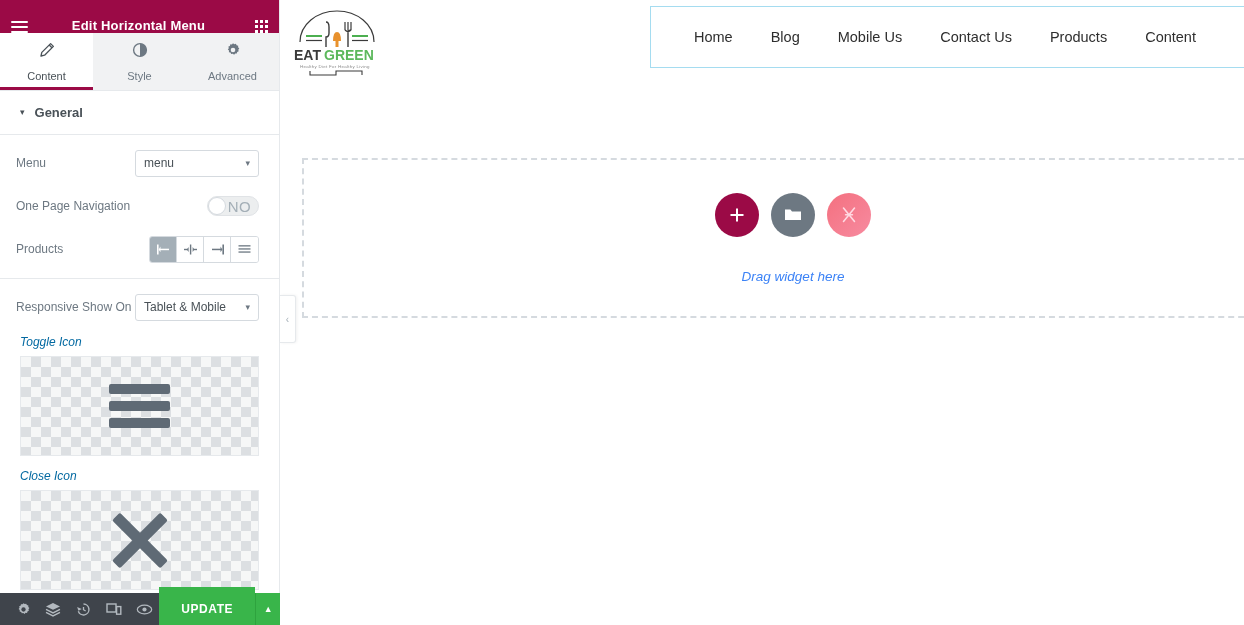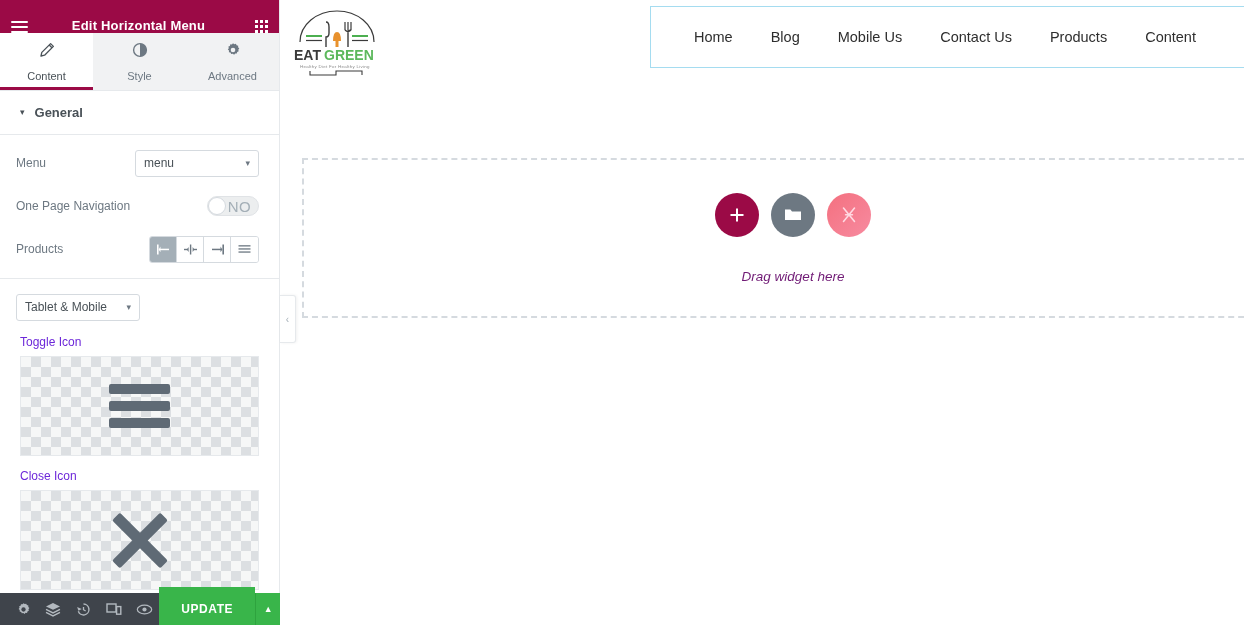--- a/index.html
+++ b/index.html
@@ -74,21 +74,21 @@
   .btn-group { display: flex; border: 1px solid #d5dadf; border-radius: 3px; overflow: hidden; }
   .btn-group .bg-btn {
     width: 27px; height: 25px; display: flex; align-items: center; justify-content: center;
     background: #fff; border-right: 1px solid #d5dadf; cursor: pointer;
   }
   .btn-group .bg-btn:last-child { border-right: none; }
   .btn-group .bg-btn.active { background: #a4afb7; }
 
   .divider { height: 1px; background: #e6e9ec; margin: 14px 0 0 0; }
 
-  .ctrl-title { font-size: 12px; color: #6d28d9; padding: 13px 20px 7px 20px; }
+  .ctrl-title { font-size: 12px; color: #0369a1; padding: 13px 20px 7px 20px; font-style: italic; }
   .media-preview {
     margin: 0 20px; height: 100px; border: 1px solid #e6e9ec;
     background-image:
       linear-gradient(45deg, #dcdfe2 25%, transparent 25%, transparent 75%, #dcdfe2 75%),
       linear-gradient(45deg, #dcdfe2 25%, transparent 25%, transparent 75%, #dcdfe2 75%);
     background-size: 20px 20px; background-position: 0 0, 10px 10px;
     background-color: #f6f7f7;
     display: flex; align-items: center; justify-content: center; cursor: pointer;
   }
   .hamb-big { display: flex; flex-direction: column; gap: 7px; }
@@ -150,21 +150,21 @@
     display: flex; flex-direction: column; align-items: center; justify-content: center;
   }
   .addrow { display: flex; gap: 12px; align-items: center; }
   .circle-btn {
     width: 44px; height: 44px; border-radius: 50%; display: flex; align-items: center;
     justify-content: center; cursor: pointer;
   }
   .c-add { background: #9b0a46; color: #fff; }
   .c-folder { background: #6d7882; color: #fff; }
   .c-tmpl { background: linear-gradient(135deg,#f4707f 0%,#f78ba0 100%); color: #ffd9e2; }
-  .drag-text { font-size: 13.5px; color: #701a75; font-style: italic; margin-top: 32px; }
+  .drag-text { font-size: 13.5px; color: #3b82f6; font-style: italic; margin-top: 32px; }
 </style>
 </head>
 <body>
 
 <div class="app">
 
   <div class="panel">
 
     <div class="panel-header">
       <div class="hamburger">
@@ -272,20 +272,21 @@
               </svg>
             </div>
           </div>
         </div>
       </div>
 
       <div class="divider"></div>
 
       <div class="ctrl">
         <div class="ctrl-row">
+          <span class="ctrl-label">Responsive Show On</span>
           <div class="select">
             <span>Tablet &amp; Mobile</span>
             <span class="sel-caret">▾</span>
           </div>
         </div>
       </div>
 
       <div class="ctrl-title">Toggle Icon</div>
       <div class="media-preview">
         <div class="hamb-big">

